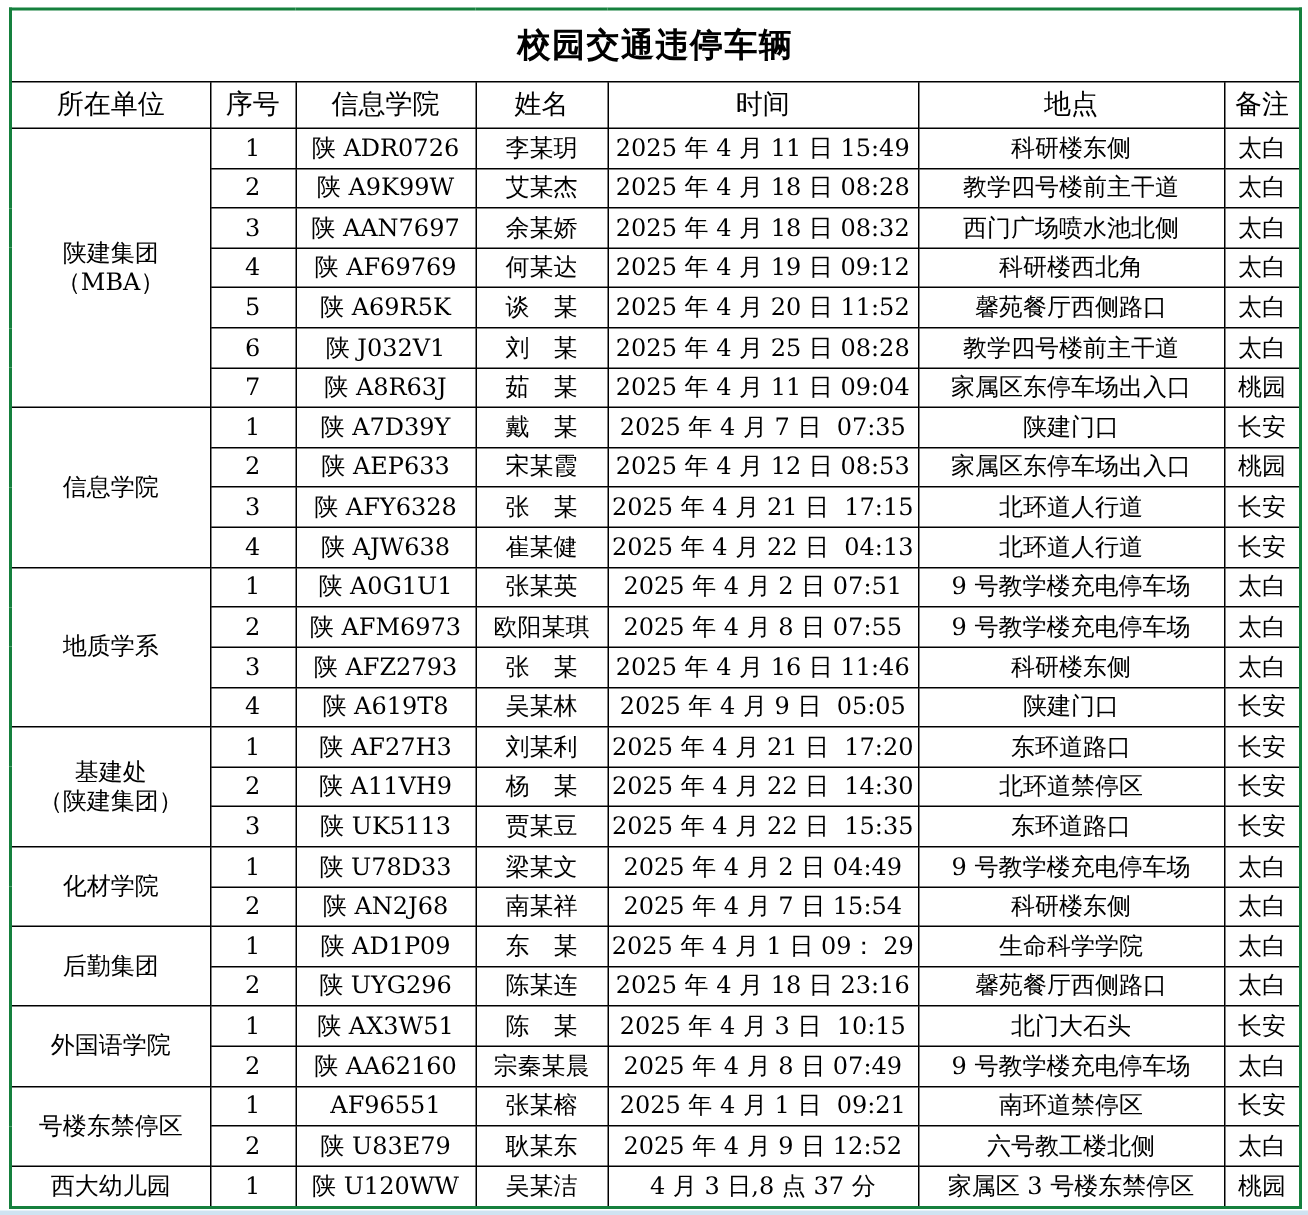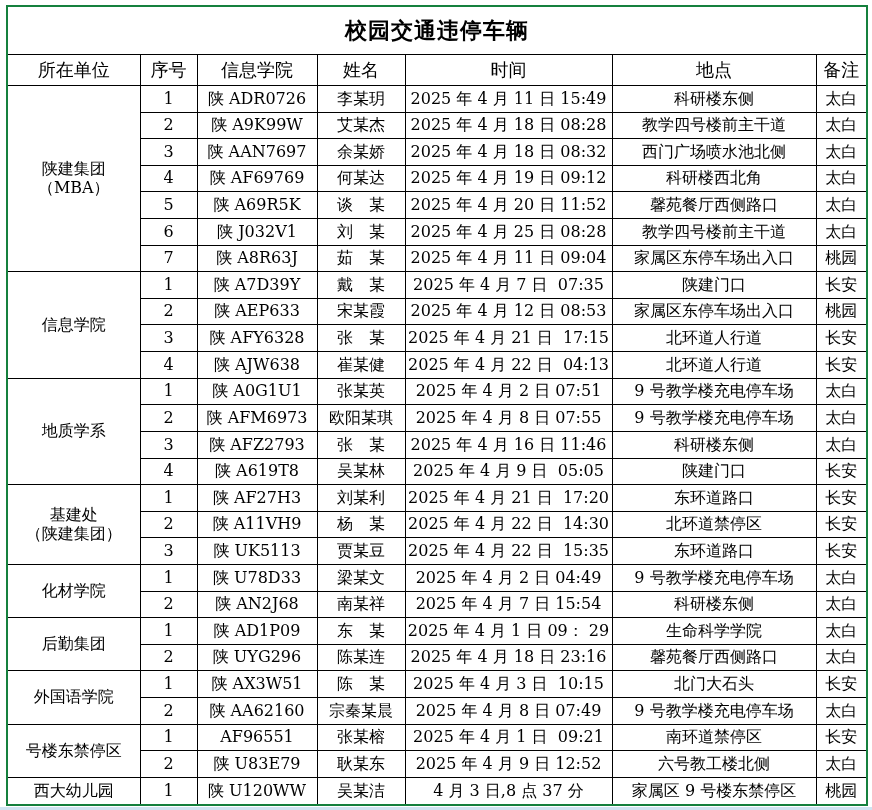--- a/index.html
+++ b/index.html
@@ -293,19 +293,19 @@
           <td>2025 年 4 月 9 日 12:52</td>
           <td>六号教工楼北侧</td>
           <td>太白</td>
         </tr>
         <tr>
           <td rowspan="1" class="unit-cell">西大幼儿园</td>
           <td>1</td>
           <td>陕 U120WW</td>
           <td>吴某洁</td>
           <td>4 月 3 日,8 点 37 分</td>
-          <td>家属区 9 号楼东禁停区</td>
+          <td>家属区 3 号楼东禁停区</td>
           <td>桃园</td>
         </tr>
       </tbody>
   </table>
   <div class="bottom-strip"></div>
 </div>
 
 </body></html>

